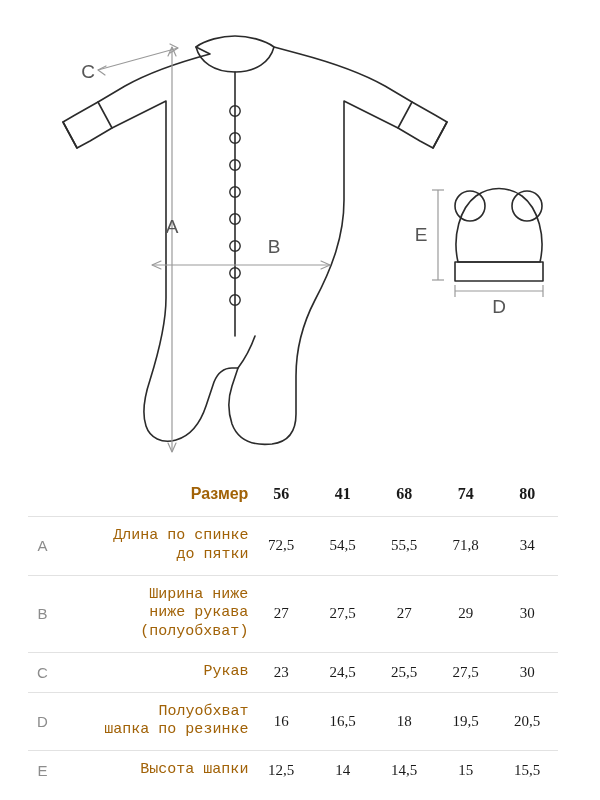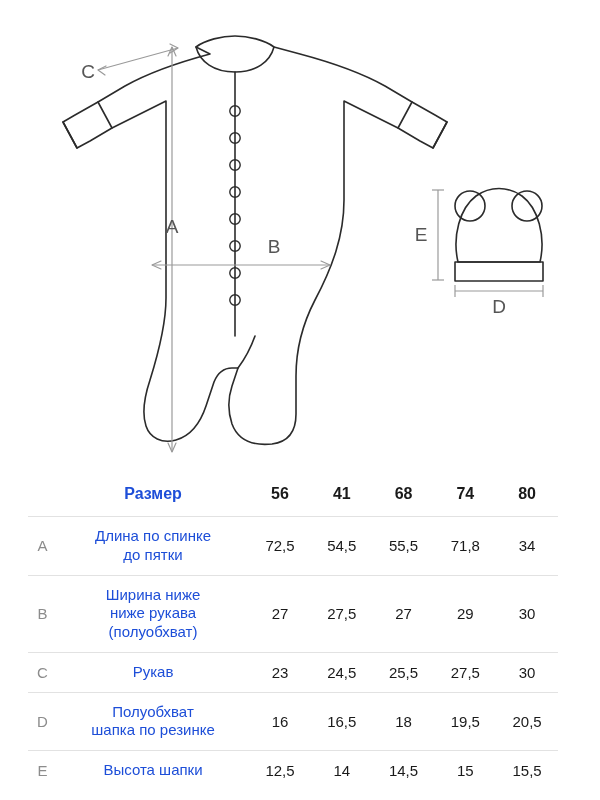--- a/index.html
+++ b/index.html
@@ -55,43 +55,45 @@
     vertical-align: middle;
   }
   td.key {
     width: 26px;
     text-align: center;
     color: #8c8c8c;
     font-size: 15px;
   }
   td.label {
     width: 196px;
-    text-align: center;
+    text-align: right;
     padding-left: 6px;
     line-height: 1.25;
     font-size: 15px;
-    color: #1d4ed8;
+    color: #a16207;
   }
   td.val {
     width: 60px;
     text-align: center;
     font-size: 15px;
     color: #1a1a1a;
+    font-family: Liberation Serif, serif;
   }
   tr.head td.label,
   tr.head td.val {
     font-weight: bold;
     font-size: 16px;
   }
   tr.head td {
     padding-top: 14px;
     padding-bottom: 12px;
   }
   .lbl-line {
     display: block;
+    font-family: Liberation Mono, monospace;
   }
 </style>
 </head>
 <body>
 
 <div class="page">
 
   <div class="illustration">
     <svg width="600" height="470" viewBox="0 0 600 470" xmlns="http://www.w3.org/2000/svg">
       <g fill="none" stroke="#2b2b2b" stroke-width="1.6" stroke-linejoin="round" stroke-linecap="round">

